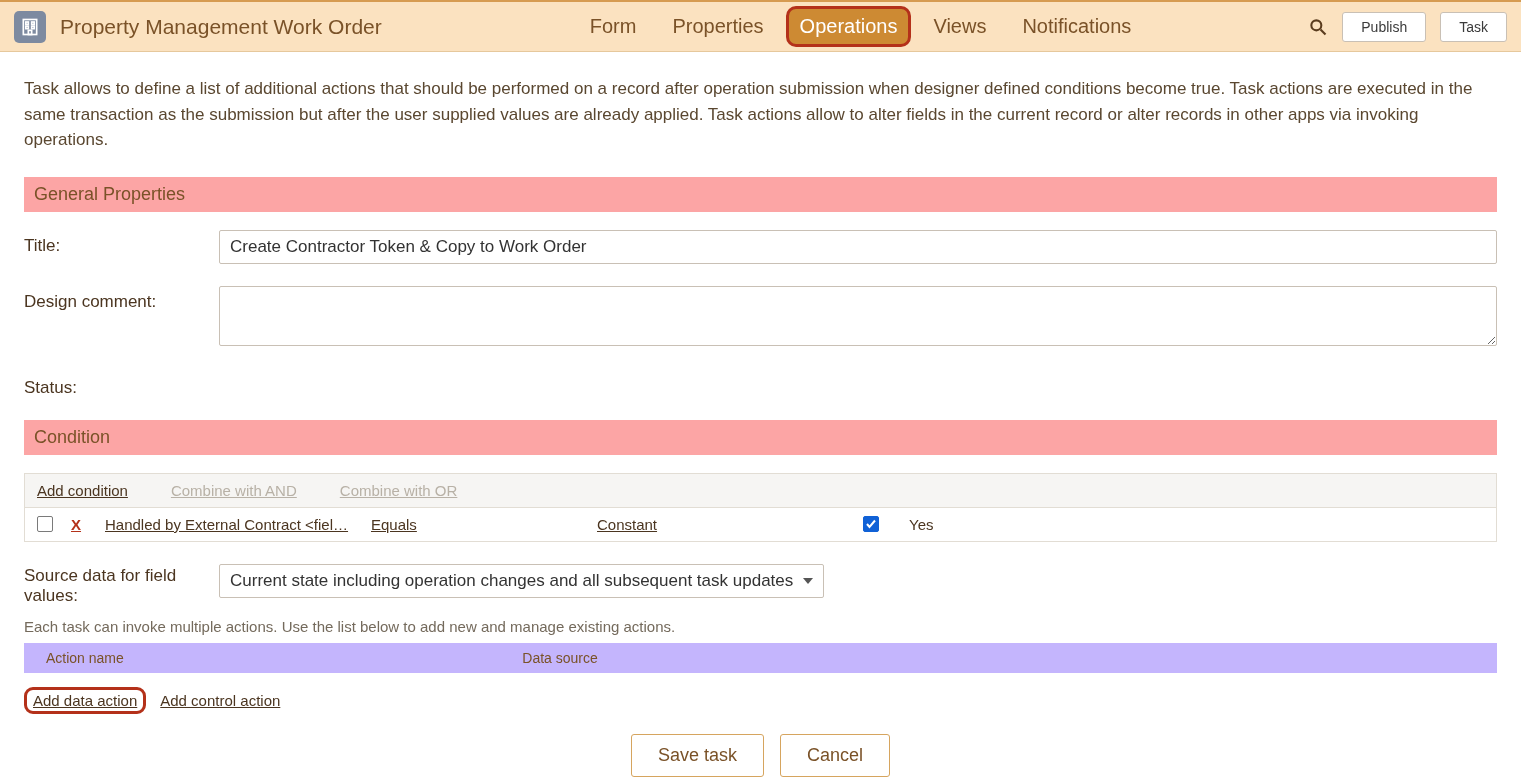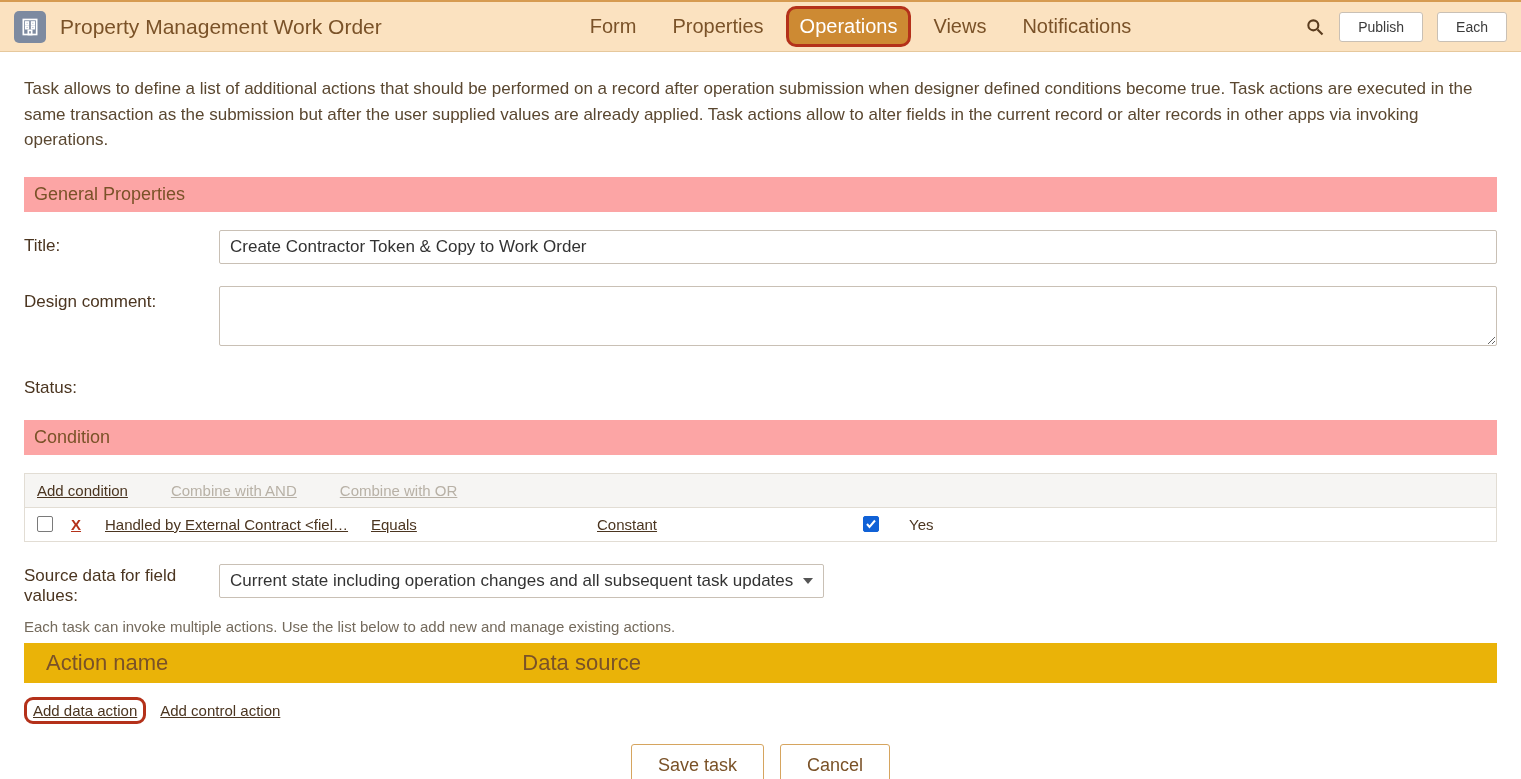--- a/index.html
+++ b/index.html
@@ -185,25 +185,25 @@
     border-right: 5px solid transparent;
     border-top: 6px solid #555;
     transform: translateY(-50%);
   }
   .hint-text {
     font-size: 15px;
     color: #746a5c;
     margin: 8px 0 8px 0;
   }
   .actions-table-header {
-    background: #eab308;
+    background: #c4b5fd;
     display: grid;
     grid-template-columns: 1fr 1fr 1fr;
     padding: 7px 22px;
-    font-size: 22px;
+    font-size: 14px;
     color: #7a5228;
     margin-bottom: 14px;
   }
   .add-links {
     display: flex;
     gap: 14px;
     align-items: center;
     margin-bottom: 16px;
   }
   .hl-action {
@@ -262,21 +262,21 @@
     <div class="nav-tab">
         <span>Notifications</span>
       </div>
   </div>
   <div class="top-right">
     <svg class="search-icon" viewBox="0 0 24 24" fill="none" stroke="currentColor" stroke-width="2.5">
       <circle cx="10" cy="10" r="6"></circle>
         <line x1="15" y1="15" x2="21" y2="21"></line>
     </svg>
     <button class="btn-plain">Publish</button>
-    <button class="btn-plain">Each</button>
+    <button class="btn-plain">Task</button>
   </div>
 </div>
 
 <div class="content">
   <p class="intro-text">Task allows to define a list of additional actions that should be performed on a record after operation submission when designer defined conditions become true. Task actions are executed in the same transaction as the submission but after the user supplied values are already applied. Task actions allow to alter fields in the current record or alter records in other apps via invoking operations.</p>
 
   <div class="section-header">General Properties</div>
 
   <div class="form-row">
     <div class="form-label">Title:</div>

